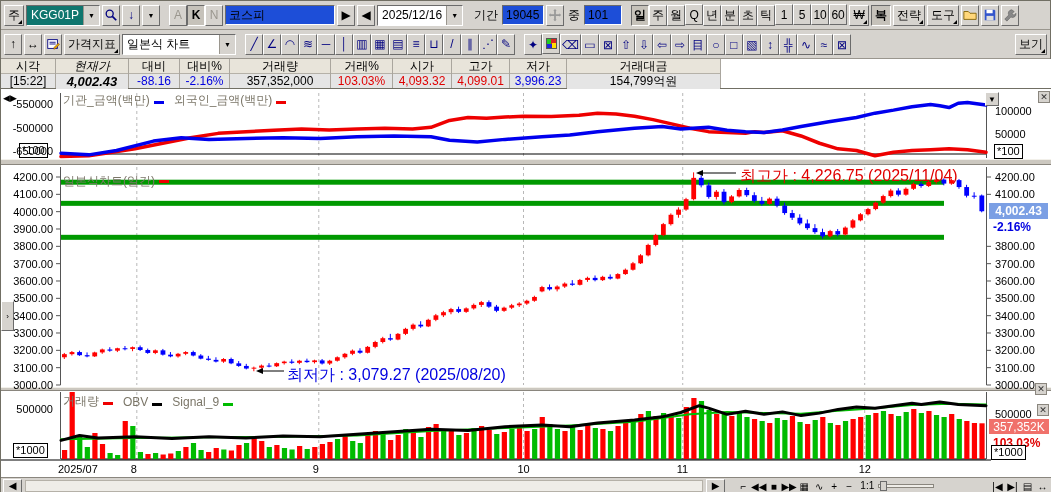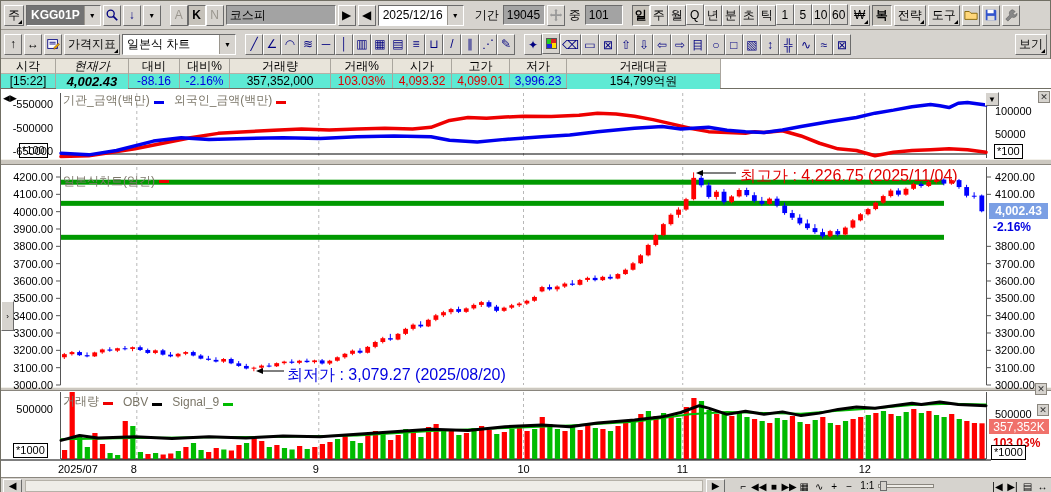--- a/index.html
+++ b/index.html
@@ -7,34 +7,34 @@
   body{font-family:"Liberation Sans","DejaVu Sans",sans-serif;font-size:12px;background:#d6d3ce}
   #app{position:relative;width:1051px;height:492px;background:#d6d3ce;border:1px solid #716f64}
   
   .tbar{display:flex;align-items:center;gap:2px;height:29px;padding:2px 3px;background:#d6d3ce;border-bottom:1px solid #9a968e;white-space:nowrap}
   .btn{display:inline-flex;align-items:center;justify-content:center;height:21px;min-width:20px;padding:0 3px;
        background:#d6d3ce;border:1px solid;border-color:#fff #6b6b6b #6b6b6b #fff;color:#000;font-size:12px;position:relative;cursor:default}
   .btn.sm{min-width:18px;padding:0 1px}
   .btn.pressed{border-color:#6b6b6b #fff #fff #6b6b6b;background:#c6c2ba;font-weight:bold}
   .btn.dis{color:#9a968e}
   .btn.corner:after{content:"";position:absolute;right:1px;bottom:1px;border-left:4px solid transparent;border-bottom:4px solid #000}
-  .inp{height:20px;border:1px solid;border-color:#6b6b6b #fff #fff #6b6b6b;background:#a3a3a3;padding:0 3px;font-size:12px;display:inline-flex;align-items:center}
+  .inp{height:20px;border:1px solid;border-color:#6b6b6b #fff #fff #6b6b6b;background:#1d4ed8;padding:0 3px;font-size:12px;display:inline-flex;align-items:center}
   .combo{display:inline-flex;height:21px;border:1px solid;border-color:#6b6b6b #fff #fff #6b6b6b;background:#fff}
   .combo .val{padding:0 4px;display:flex;align-items:center;font-size:12px}
   .combo .arr{width:16px;background:#d6d3ce;border-left:1px solid #9a968e;display:flex;align-items:center;justify-content:center;font-size:7px;color:#000}
-  .sel{background:#737373;color:#fff;font-weight:bold}
+  .sel{background:#0f766e;color:#fff;font-weight:normal}
   .lbl{padding:0 2px}
   .ic{width:14px;height:14px}
   .glyph{font-size:12px;color:#000080;line-height:1}
   .gap{width:5px}
   
   #quote{position:absolute;top:58px;left:0;width:1051px;height:30px;background:#fff;border-bottom:1px solid #716f64;display:flex}
   .qcol{display:flex;flex-direction:column;border-right:1px solid #aaa69e}
   .qh{height:15px;background:#e8e4da;border-bottom:1px solid #b5b1a8;display:flex;align-items:center;justify-content:center;font-size:12px}
-  .qv{height:15px;display:flex;align-items:center;justify-content:center;font-size:12px;background:#5eead4}
+  .qv{height:15px;display:flex;align-items:center;justify-content:center;font-size:12px;background:#e5e5e5}
   .qv.red{color:#e00000}.qv.blue{color:#0000e0}.qv.bold{font-weight:bold;font-size:13px}
   
   #chart-layer{position:absolute;top:88px;left:0;width:1051px;height:388px;background:#fff;overflow:hidden}
   #chart-svg{position:absolute;top:0;left:0}
   .axlab{position:absolute;font-size:11px;color:#000;white-space:nowrap}
   .splitter{position:absolute;left:0;width:1051px;background:#ccc8c0;border-top:1px solid #f2f0ea;border-bottom:1px solid #8a867e}
   .legend{position:absolute;display:flex;align-items:center;gap:4px;font-size:12px;color:#7b7668;white-space:nowrap}
   .dash{display:inline-block;width:10px;height:3px;margin-right:6px}
   .scalebox{position:absolute;border:1px solid #000;background:#fff;font-size:11px;padding:0 2px;line-height:13px}
   .anno{position:absolute;font-size:16px;white-space:nowrap}

